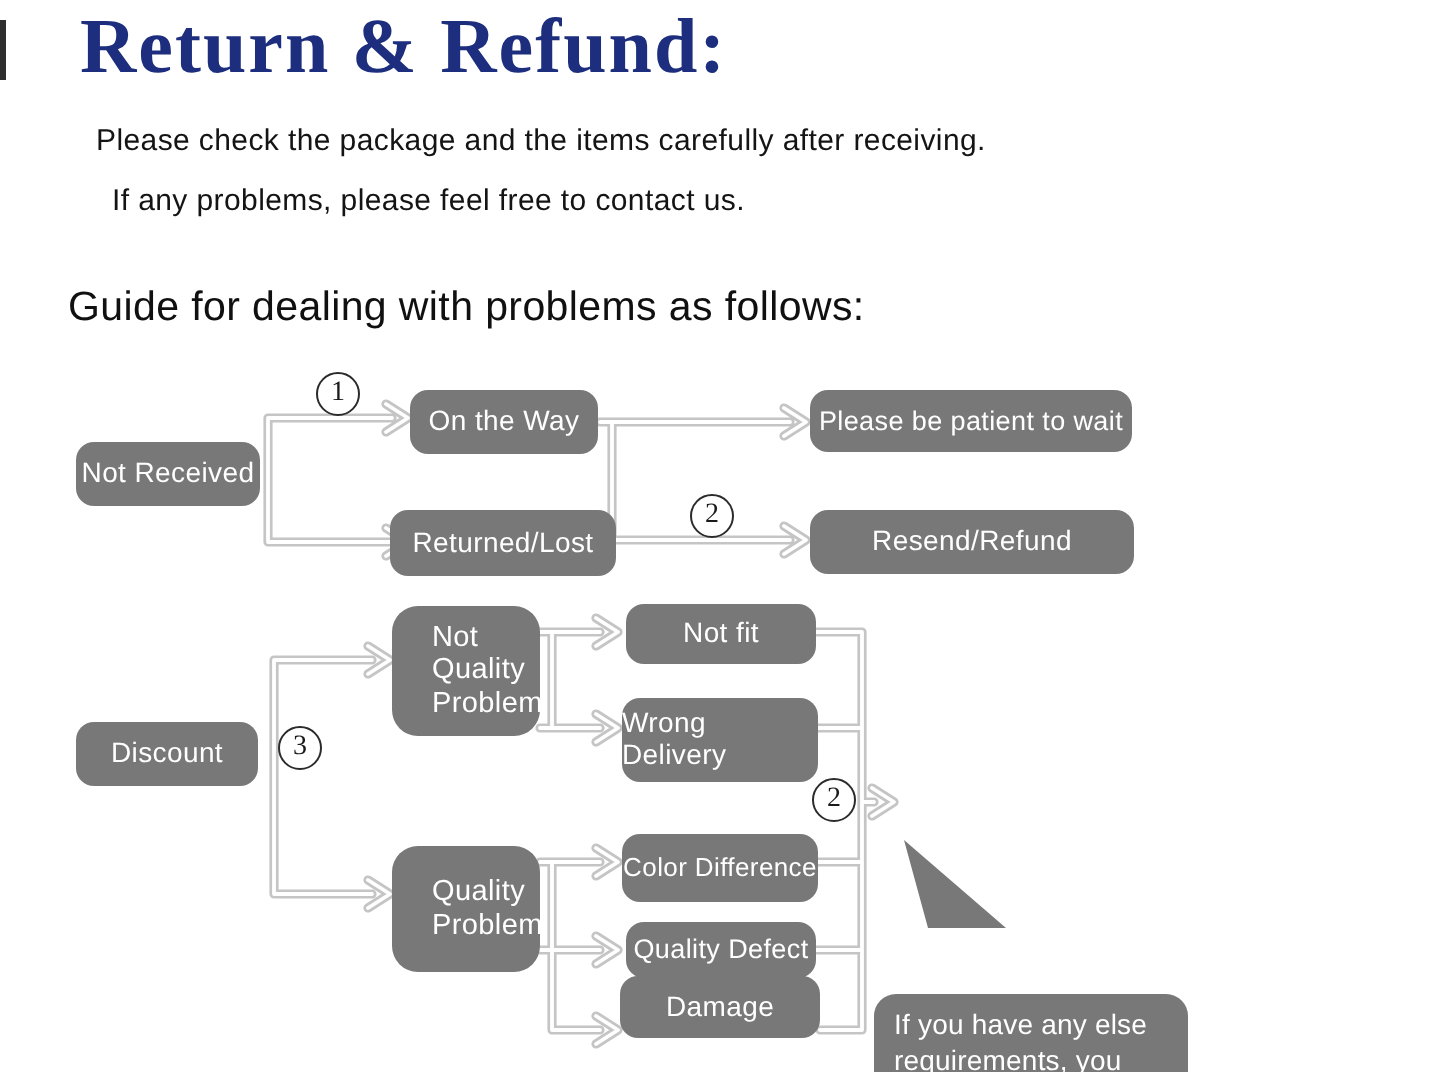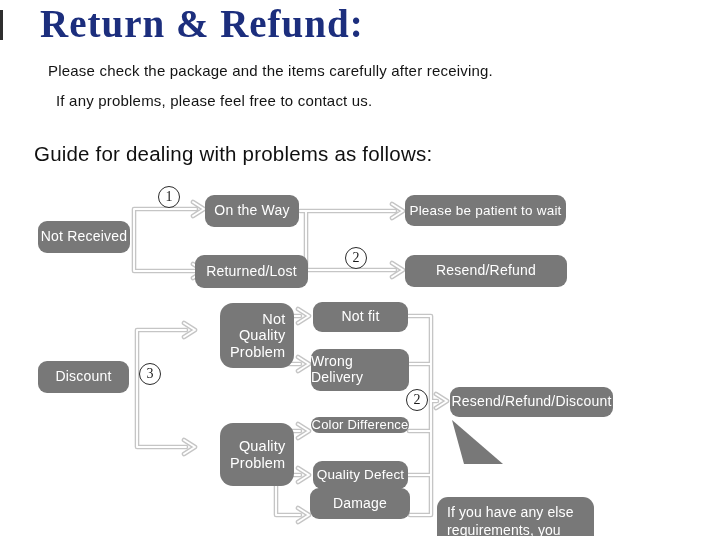--- a/index.html
+++ b/index.html
@@ -23,21 +23,21 @@
   .pipe-outer{fill:none;stroke:var(--connector);stroke-width:4.6;stroke-linejoin:round;stroke-linecap:round;}
   .pipe-inner{fill:none;stroke:#ffffff;stroke-width:1.9;stroke-linejoin:round;stroke-linecap:round;}
   .tail{fill:var(--node-fill);}
   .node{
     position:absolute;z-index:2;background:var(--node-fill);color:#fff;
     border-radius:9px;display:flex;align-items:center;justify-content:center;
     text-align:left;font-size:14px;line-height:1.12;white-space:pre-line;letter-spacing:.2px;
     box-sizing:border-box;
   }
   .node.big{border-radius:13px;font-size:14.5px;}
-  .node.ml{justify-content:flex-start;text-align:right;padding-left:10px;margin-left:24px;}
+  .node.ml{justify-content:flex-start;text-align:left;padding-left:20px;}
   .node.fs135{font-size:13.5px;}
   .node.fs13{font-size:13px;}
   .marker{
     position:absolute;z-index:3;width:22px;height:22px;border-radius:50%;
     border:1.6px solid #2b2b2b;background:#ffffff;color:#1a1a1a;
     font-family:"Liberation Serif", serif;font-size:14px;
     display:flex;align-items:center;justify-content:center;box-sizing:border-box;
   }
   .bubble{
     position:absolute;z-index:2;left:437px;top:461px;width:157px;height:73px;
@@ -109,24 +109,23 @@
   <div class="node" style="left:405px;top:255px;width:162px;height:32px">Resend/Refund</div>
 
   <div class="node" style="left:38px;top:361px;width:91px;height:32px">Discount</div>
   <div class="node big ml" style="left:196px;top:303px;width:74px;height:65px">Not
 Quality
 Problem</div>
   <div class="node" style="left:313px;top:302px;width:95px;height:30px">Not fit</div>
   <div class="node" style="left:311px;top:349px;width:98px;height:42px">Wrong Delivery</div>
   <div class="node big ml" style="left:196px;top:423px;width:74px;height:63px">Quality
 Problem</div>
-  <div class="node fs13" style="left:311px;top:417px;width:98px;height:16px">Color Difference</div>
+  <div class="node fs13" style="left:311px;top:417px;width:98px;height:34px">Color Difference</div>
   <div class="node fs135" style="left:313px;top:461px;width:95px;height:28px">Quality Defect</div>
   <div class="node" style="left:310px;top:488px;width:100px;height:31px">Damage</div>
-  <div class="node" style="left:450px;top:387px;width:163px;height:30px">Resend/Refund/Discount</div>
 
   <div class="marker" style="left:158px;top:186px">1</div>
   <div class="marker" style="left:345px;top:247px">2</div>
   <div class="marker" style="left:139px;top:363px">3</div>
   <div class="marker" style="left:406px;top:389px">2</div>
 
   <div class="bubble">If you have any else
 requirements, you could
 also tell us!</div>
 

